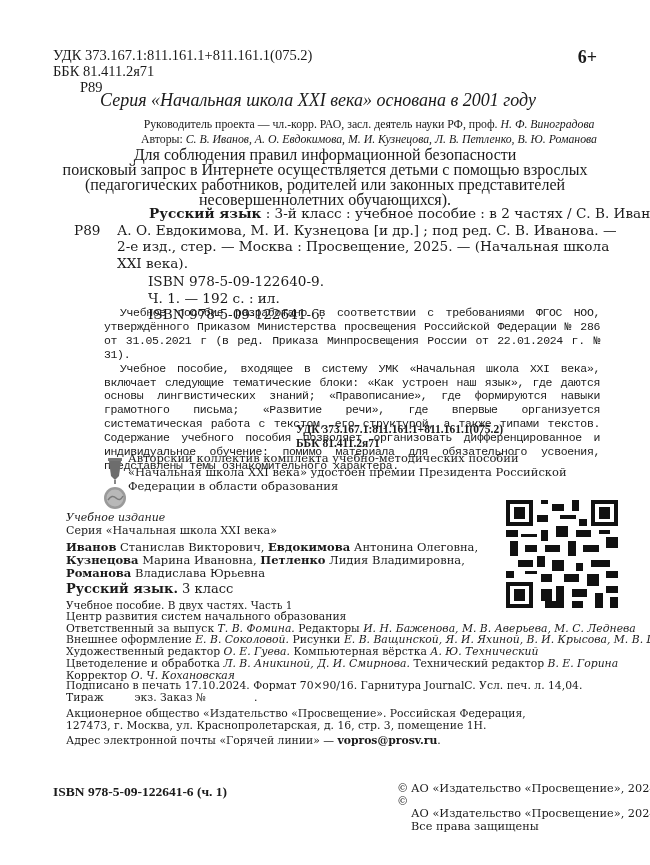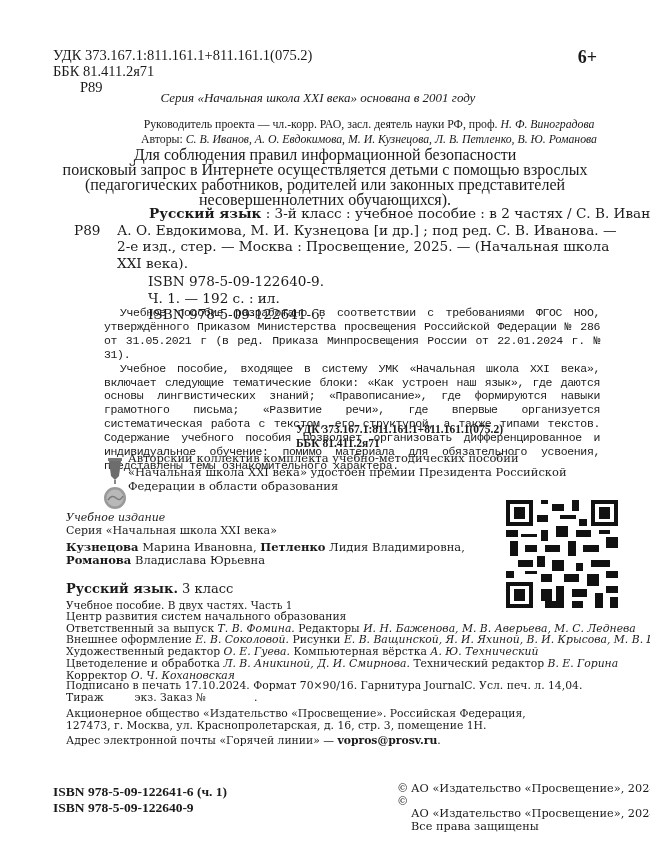--- a/index.html
+++ b/index.html
@@ -4,21 +4,21 @@
 <style>
   html, body { margin:0; padding:0; background:#ffffff; }
   body { width:650px; height:865px; position:relative; overflow:hidden;
          font-family:"DejaVu Serif", "Liberation Serif", serif; color:#1a1a1a; }
   .abs { position:absolute; white-space:nowrap; }
   .i { font-style:italic; }
   .b { font-weight:bold; }
   .c { text-align:center; }
   .udk-top { left:53px; top:47px; font-size:14.5px; line-height:16px; font-family:"Liberation Serif", serif; }
   .age { right:53px; top:47px; font-size:18px; font-weight:bold; font-family:"Liberation Serif", serif; }
-  .series-note { left:0; width:636px; top:90px; font-size:13px; font-style:italic; font-family:"Liberation Serif", serif; }
+  .series-note { left:0; width:636px; top:90px; font-size:18px; font-style:italic; font-family:"Liberation Serif", serif; }
   .lead { left:0; width:650px; top:117px; font-size:11.8px; line-height:15px; font-family:"Liberation Serif", serif;padding-left:44px; }
   .safety { left:0; width:650px; top:147px; font-size:16px; line-height:15px; font-family:"Liberation Serif", serif; }
   .bib { left:117px; top:205px; width:490px; font-size:13.6px; line-height:16.5px; font-family:"DejaVu Serif", serif; white-space:normal; }
   .bib .line { white-space:nowrap; }
   .code-left { left:74px; top:222px; font-size:13.6px; font-family:"DejaVu Serif", serif; }
   .isbn-block { left:148px; top:273px; font-size:13.6px; line-height:16.5px; font-family:"DejaVu Serif", serif; }
   .abstract { left:104px; top:306px; width:496px; font-size:11.5px; line-height:13.9px; font-family:"DejaVu Serif", serif; white-space:normal; text-align:justify; letter-spacing:-0.35px; }
   .abstract p { margin:0; text-indent:16px;font-family:Liberation Mono, monospace; }
   .udk-bottom { left:296px; top:422px; font-size:11.5px; line-height:14px; font-weight:bold; font-family:"Liberation Serif", serif; }
   .medal { left:103px; top:456px; width:24px; height:62px; }
@@ -152,20 +152,21 @@
       <rect x="27" y="26" width="2" height="3"></rect>
     </g>
   </svg>
 </div>
 
 <div class="abs colophon">
   <div class="i">Учебное издание</div>
   <div>Серия «Начальная школа XXI века»</div>
 </div>
 <div class="abs authors">
+  <div><span class="b">Иванов</span><span> Станислав Викторович, </span><span class="b">Евдокимова</span><span> Антонина Олеговна,</span></div>
   <div><span class="b">Кузнецова</span><span> Марина Ивановна, </span><span class="b">Петленко</span><span> Лидия Владимировна,</span></div>
   <div><span class="b">Романова</span><span> Владислава Юрьевна</span></div>
 </div>
 <div class="abs title2"><span class="b">Русский язык.</span><span> 3 класс</span></div>
 <div class="abs part">Учебное пособие. В двух частях. Часть 1</div>
 
 <div class="abs credits">
   <div>Центр развития систем начального образования</div>
   <div><span>Ответственный за выпуск </span><span class="i">Т. В. Фомина.</span><span> Редакторы </span><span class="i">И. Н. Баженова, М. В. Аверьева, М. С. Леднева</span></div>
   <div><span>Внешнее оформление </span><span class="i">Е. В. Соколовой.</span><span> Рисунки </span><span class="i">Е. В. Ващинской, Я. И. Яхиной, В. И. Крысова, М. В. Шамовой</span></div>
@@ -181,21 +182,20 @@
 
 <div class="abs publisher">
   <div>Акционерное общество «Издательство «Просвещение». Российская Федерация,</div>
   <div>127473, г. Москва, ул. Краснопролетарская, д. 16, стр. 3, помещение 1Н.</div>
 </div>
 
 <div class="abs hotline"><span>Адрес электронной почты «Горячей линии» — </span><span class="b">vopros@prosv.ru</span><span>.</span></div>
 
 <div class="abs isbn-final">
   <div>ISBN 978-5-09-122641-6 (ч. 1)</div>
-  <div>ISBN 978-5-09-122640-9</div>
 </div>
 
 <div class="abs copyright">
   <div class="row">
       <span class="sym">©</span>
       <span>АО «Издательство «Просвещение», 2024</span>
     </div>
   <div class="row">
       <span class="sym">©</span>
     </div>

